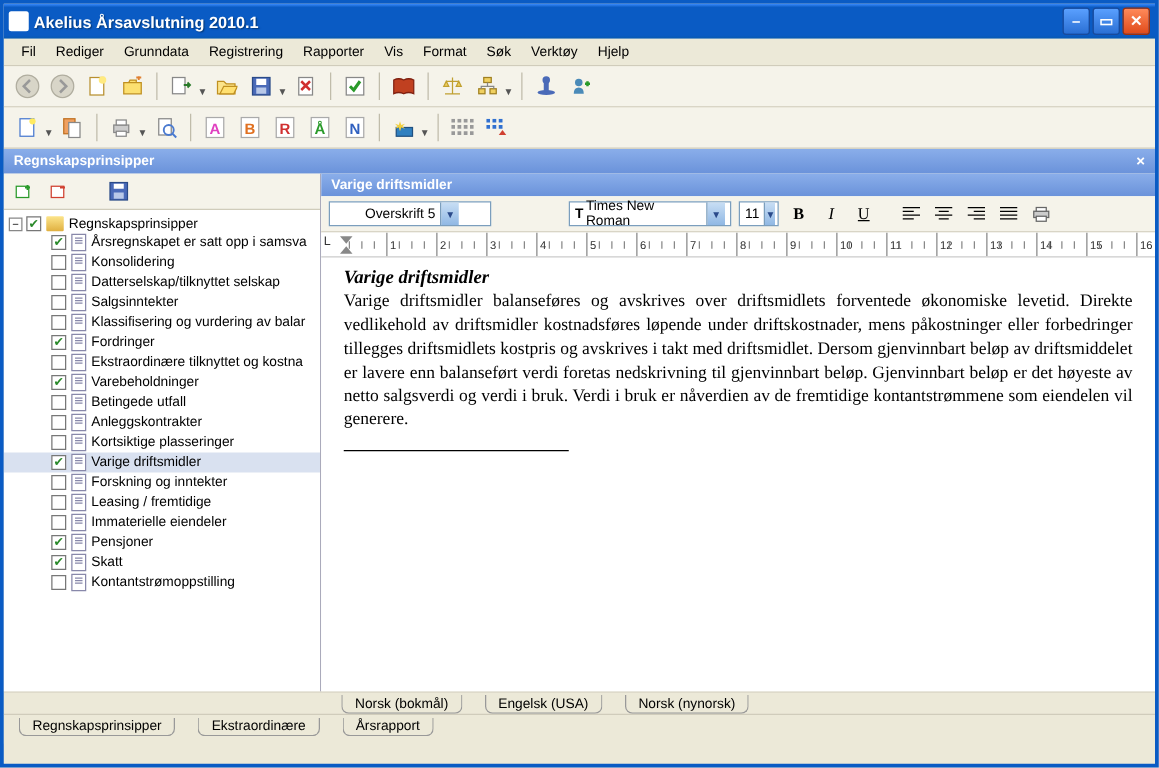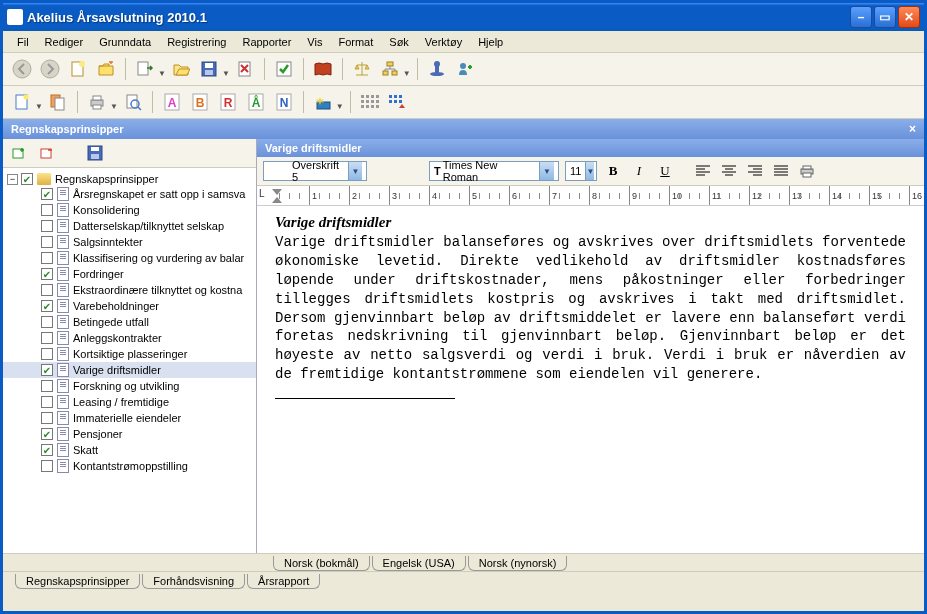--- a/index.html
+++ b/index.html
@@ -35,34 +35,34 @@
 .chk { width: 12px; height: 12px; border: 1px solid #777; margin-right: 4px; background: #fff; display: flex; align-items: center; justify-content: center; font-size: 10px; color: #2a8a2a; }
 .folder-ico { width: 14px; height: 12px; background: linear-gradient(to bottom, #fce48a, #e0b040); border-radius: 1px; margin-right: 4px; }
 .doc-ico { width: 12px; height: 14px; background: #fff; border: 1px solid #88a; margin-right: 4px; position: relative; }
 .doc-ico::after { content: ''; position: absolute; top: 2px; left: 2px; right: 2px; height: 1px; background: #88a; box-shadow: 0 2px 0 #88a, 0 4px 0 #88a; }
 
 .editor { flex: 1; display: flex; flex-direction: column; background: #fff; }
 .ed-header { background: linear-gradient(to bottom, #8aaeea, #6a92da); color: white; font-weight: bold; padding: 3px 8px; font-size: 11px; }
 .ed-toolbar { background: #f5f3ea; padding: 4px 6px; border-bottom: 1px solid #d0ccbb; display: flex; align-items: center; gap: 6px; }
 .combo { border: 1px solid #7b9ebd; background: #fff; height: 20px; display: flex; align-items: center; padding: 0 4px; font-size: 11px; }
 .combo-arrow { background: linear-gradient(to bottom,#c8def4,#90b8e4); width: 15px; height: 18px; margin-left: 4px; display: flex; align-items: center; justify-content: center; font-size: 8px; border-left: 1px solid #7b9ebd; color:#2a4a8a; }
-.style-combo { width: 104px; padding-left: 28px; }
+.style-combo { width: 130px; padding-left: 28px; }
 .font-combo { width: 130px; }
 .size-combo { width: 32px; }
 .fmt-btn { width: 20px; height: 20px; display: flex; align-items: center; justify-content: center; border: 1px solid transparent; cursor: pointer; font-family: 'Times New Roman', serif; font-size: 13px; }
 .ruler { height: 20px; background: #fff; border-bottom: 1px solid #ccc; position: relative; overflow: hidden; font-size: 9px; color: #333; }
 .ruler-tick { position: absolute; top: 0; height: 100%; border-left: 1px solid #888; padding-left: 2px; display: flex; align-items: center; }
 .doc { flex: 1; padding: 8px 18px; font-family: 'Times New Roman', serif; font-size: 14px; overflow: auto; background: #fff; }
 .doc h3 { font-style: italic; font-weight: bold; font-size: 15px; margin-bottom: 2px; }
-.doc p { line-height: 1.35; text-align: justify; font-family: Liberation Mono, monospace; }
+.doc p { line-height: 1.35; text-align: justify; }
 .doc hr { width: 180px; margin-top: 14px; border: none; border-top: 1.5px solid #000; }
 
 .bottom-tabs { background: #ece9d8; padding: 2px 6px 0 270px; display: flex; border-top: 1px solid #d0ccbb; }
 .main-tabs { background: #ece9d8; padding: 2px 6px 6px 12px; display: flex; border-top: 1px solid #d0ccbb; }
-.tab { background: #ece9d8; border: 1px solid #999; border-top: none; border-radius: 0 0 6px 6px; padding: 1px 10px; margin-right: 2px; cursor: pointer; font-size: 11px; }
+.tab { background: #ece9d8; border: 1px solid #999; border-top: none; border-radius: 0 0 6px 6px; padding: 1px 10px; margin-right: 18px; cursor: pointer; font-size: 11px; }
 .main-tabs .tab { border-top: none; }
 
 svg { display: block; }
 </style>
 </head>
 <body>
 
 <div class="titlebar">
   <div class="app-icon"></div>
   <div class="title">Akelius Årsavslutning 2010.1</div>
@@ -379,21 +379,21 @@
           <span>Kortsiktige plasseringer</span>
         </div>
         <div class="tree-item selected">
           <span class="chk">✔</span>
           <span class="doc-ico"></span>
           <span>Varige driftsmidler</span>
         </div>
         <div class="tree-item">
           <span class="chk"></span>
           <span class="doc-ico"></span>
-          <span>Forskning og utvikling</span>
+          <span>Forskning og inntekter</span>
         </div>
         <div class="tree-item">
           <span class="chk"></span>
           <span class="doc-ico"></span>
           <span>Leasing / fremtidige</span>
         </div>
         <div class="tree-item">
           <span class="chk"></span>
           <span class="doc-ico"></span>
           <span>Immaterielle eiendeler</span>
@@ -550,15 +550,15 @@
   </div>
 </div>
 
 <div class="bottom-tabs" id="lang-tabs">
     <div class="tab">Norsk (bokmål)</div>
     <div class="tab">Engelsk (USA)</div>
     <div class="tab">Norsk (nynorsk)</div>
   </div>
 <div class="main-tabs" id="main-tabs">
     <div class="tab">Regnskapsprinsipper</div>
-    <div class="tab">Forhåndsvisning</div>
+    <div class="tab">Ekstraordinære</div>
     <div class="tab">Årsrapport</div>
   </div>
 
 </body></html>

